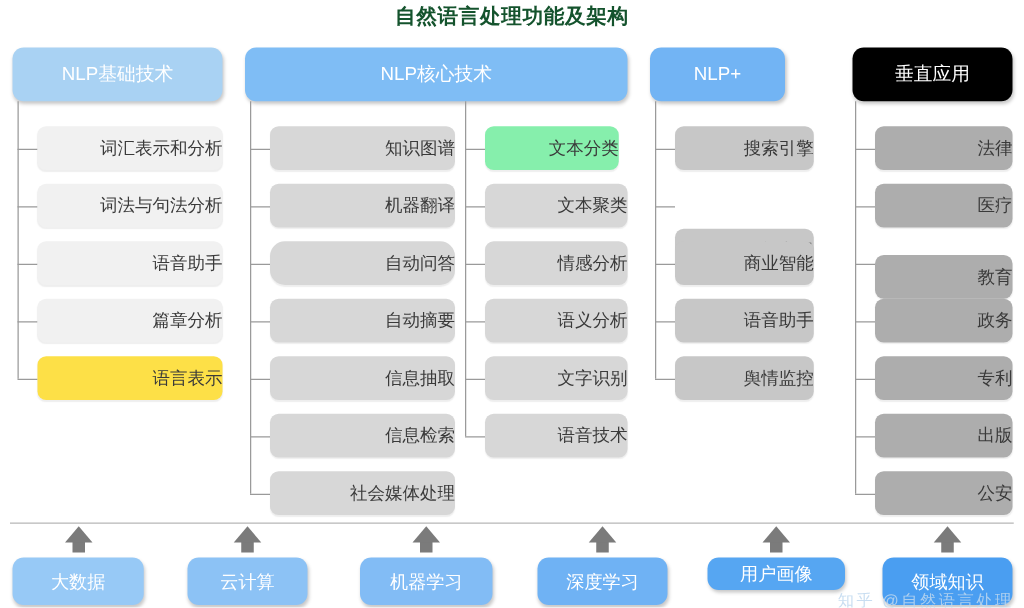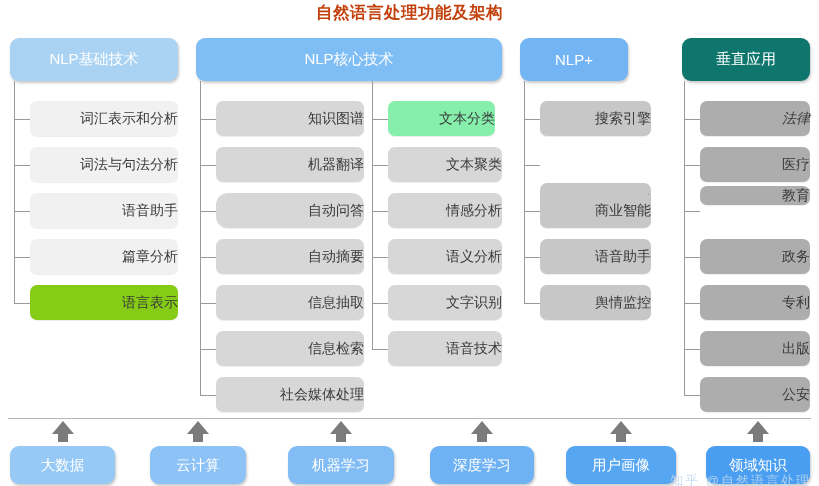--- a/index.html
+++ b/index.html
@@ -17,21 +17,21 @@
   }
 
   #page-title {
     position: absolute;
     top: 2px;
     left: 0;
     width: 819px;
     text-align: center;
     font-size: 16.5px;
     font-weight: bold;
-    color: #c2410c;
+    color: #14532d;
     letter-spacing: 0.5px;
   }
 
   
   .header-pill {
     position: absolute;
     border-radius: 9px;
     color: #ffffff;
     font-size: 15px;
     display: flex;
@@ -120,21 +120,21 @@
 </div>
 
 <div class="header-pill" id="hdr-1" style="left: 196px; top: 38px; width: 306px; height: 43px; background: rgb(127, 189, 245);">
   <span>NLP核心技术</span>
 </div>
 
 <div class="header-pill" id="hdr-3" style="left: 520px; top: 38px; width: 108px; height: 43px; background: rgb(114, 180, 244);">
   <span>NLP+</span>
 </div>
 
-<div class="header-pill" id="hdr-4" style="left: 682px; top: 38px; width: 128px; height: 43px; background: #0f766e;">
+<div class="header-pill" id="hdr-4" style="left: 682px; top: 38px; width: 128px; height: 43px; background: #000000;">
   <span>垂直应用</span>
 </div>
 
 <div id="tree-layer">
     <div class="vline" style="left: 14px; top: 81px; height: 221.5px;"></div>
     <div class="hline" style="left: 14px; top: 118.5px; width: 16px;"></div>
     <div class="hline" style="left: 14px; top: 164.5px; width: 16px;"></div>
     <div class="hline" style="left: 14px; top: 210.5px; width: 16px;"></div>
     <div class="hline" style="left: 14px; top: 256.5px; width: 16px;"></div>
     <div class="hline" style="left: 14px; top: 302.5px; width: 16px;"></div>
@@ -174,21 +174,21 @@
     </div>
     <div class="item-box" style="left: 30px; top: 147px; width: 148px; height: 35px; background: rgb(241, 241, 241);">
       <span>词法与句法分析</span>
     </div>
     <div class="item-box" style="left: 30px; top: 193px; width: 148px; height: 35px; background: rgb(241, 241, 241);">
       <span>语音助手</span>
     </div>
     <div class="item-box" style="left: 30px; top: 239px; width: 148px; height: 35px; background: rgb(241, 241, 241);">
       <span>篇章分析</span>
     </div>
-    <div class="item-box" style="left: 30px; top: 285px; width: 148px; height: 35px; background: #84cc16;">
+    <div class="item-box" style="left: 30px; top: 285px; width: 148px; height: 35px; background: #fde047;">
       <span>语言表示</span>
     </div>
     <div class="item-box" style="left: 216px; top: 101px; width: 148px; height: 35px; background: rgb(215, 215, 215);">
       <span>知识图谱</span>
     </div>
     <div class="item-box" style="left: 216px; top: 147px; width: 148px; height: 35px; background: rgb(215, 215, 215);">
       <span>机器翻译</span>
     </div>
     <div class="item-box" style="left: 216px; top: 193px; width: 148px; height: 35px; background: rgb(215, 215, 215); border-radius: 12px;">
       <span>自动问答</span>
@@ -231,27 +231,27 @@
     </div>
     <div class="item-box" style="left: 540px; top: 193px; width: 111px; height: 35px; background: rgb(199, 199, 199);">
       <span>商业智能</span>
     </div>
     <div class="item-box" style="left: 540px; top: 239px; width: 111px; height: 35px; background: rgb(199, 199, 199);">
       <span>语音助手</span>
     </div>
     <div class="item-box" style="left: 540px; top: 285px; width: 111px; height: 35px; background: rgb(199, 199, 199); padding-left: 23px;">
       <span>舆情监控</span>
     </div>
-    <div class="item-box" style="left: 700px; top: 101px; width: 110px; height: 35px; background: rgb(173, 173, 173); font-style: italic;">
+    <div class="item-box" style="left: 700px; top: 101px; width: 110px; height: 35px; background: rgb(173, 173, 173);">
       <span>法律</span>
     </div>
     <div class="item-box" style="left: 700px; top: 147px; width: 110px; height: 35px; background: rgb(173, 173, 173);">
       <span>医疗</span>
     </div>
-    <div class="item-box" style="left: 700px; top: 186px; width: 110px; height: 19px; background: rgb(173, 173, 173);">
+    <div class="item-box" style="left: 700px; top: 204px; width: 110px; height: 35px; background: rgb(173, 173, 173);">
       <span>教育</span>
     </div>
     <div class="item-box" style="left: 700px; top: 239px; width: 110px; height: 35px; background: rgb(173, 173, 173);">
       <span>政务</span>
     </div>
     <div class="item-box" style="left: 700px; top: 285px; width: 110px; height: 35px; background: rgb(173, 173, 173);">
       <span>专利</span>
     </div>
     <div class="item-box" style="left: 700px; top: 331px; width: 110px; height: 35px; background: rgb(173, 173, 173);">
       <span>出版</span>
@@ -279,21 +279,21 @@
     <div class="base-pill" style="left: 288px; top: 446px; width: 106px; height: 38px; background: rgb(130, 188, 245);">
       <span>机器学习</span>
     </div>
     <div class="arrow-shaft" style="left: 477px; top: 432px; width: 10px; height: 10px;"></div>
     <div class="arrow-head" style="left: 471px; top: 421px;"></div>
     <div class="base-pill" style="left: 430px; top: 446px; width: 104px; height: 38px; background: rgb(111, 178, 244);">
       <span>深度学习</span>
     </div>
     <div class="arrow-shaft" style="left: 616px; top: 432px; width: 10px; height: 10px;"></div>
     <div class="arrow-head" style="left: 610px; top: 421px;"></div>
-    <div class="base-pill" style="left: 566px; top: 446px; width: 110px; height: 38px; background: rgb(86, 166, 242);">
+    <div class="base-pill" style="left: 566px; top: 446px; width: 110px; height: 26px; background: rgb(86, 166, 242);">
       <span>用户画像</span>
     </div>
     <div class="arrow-shaft" style="left: 753px; top: 432px; width: 10px; height: 10px;"></div>
     <div class="arrow-head" style="left: 747px; top: 421px;"></div>
     <div class="base-pill" style="left: 706px; top: 446px; width: 104px; height: 38px; background: rgb(74, 158, 241);">
       <span>领域知识</span>
     </div>
   </div>
 
 <div class="watermark">知乎 @自然语言处理</div>

